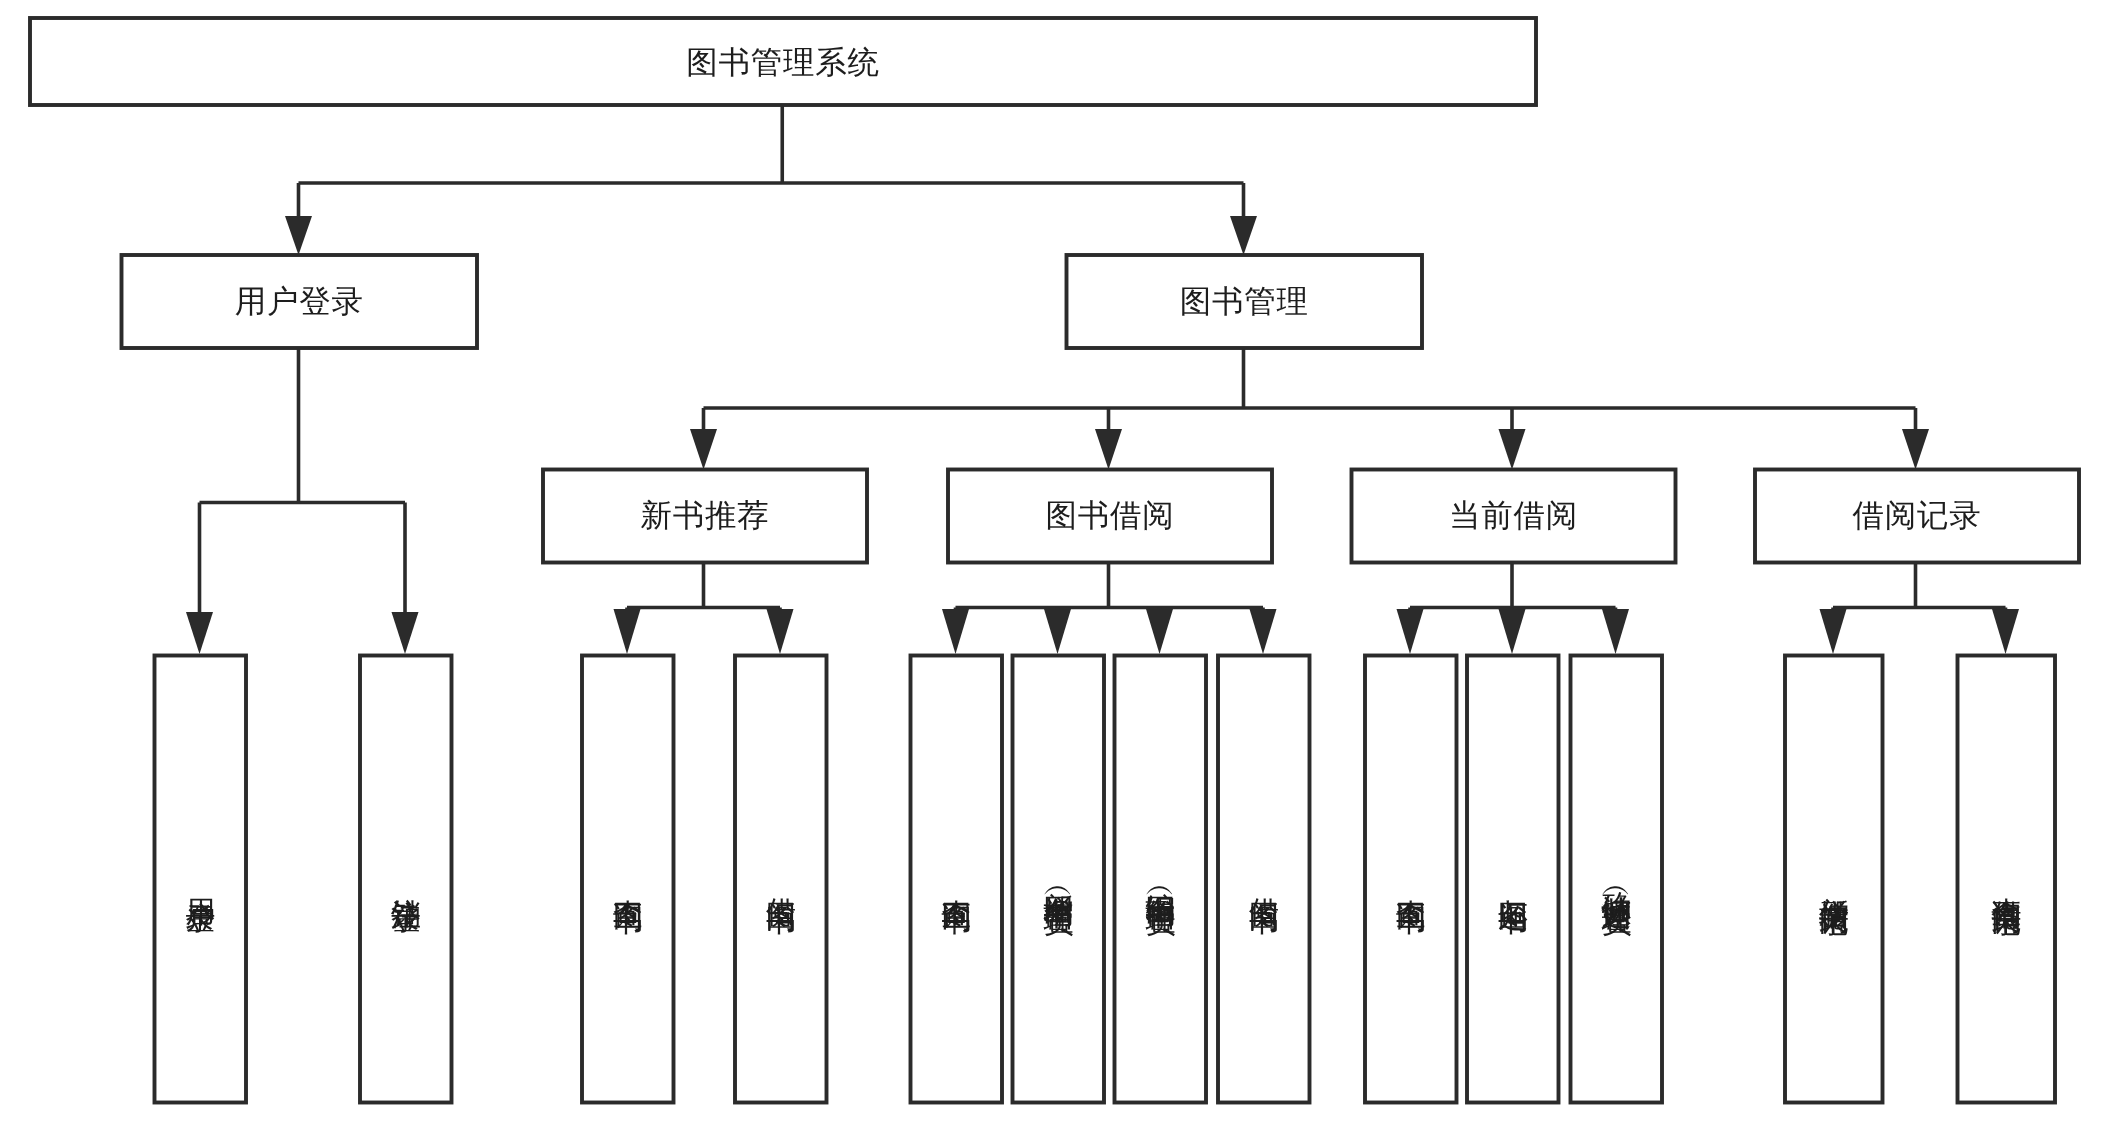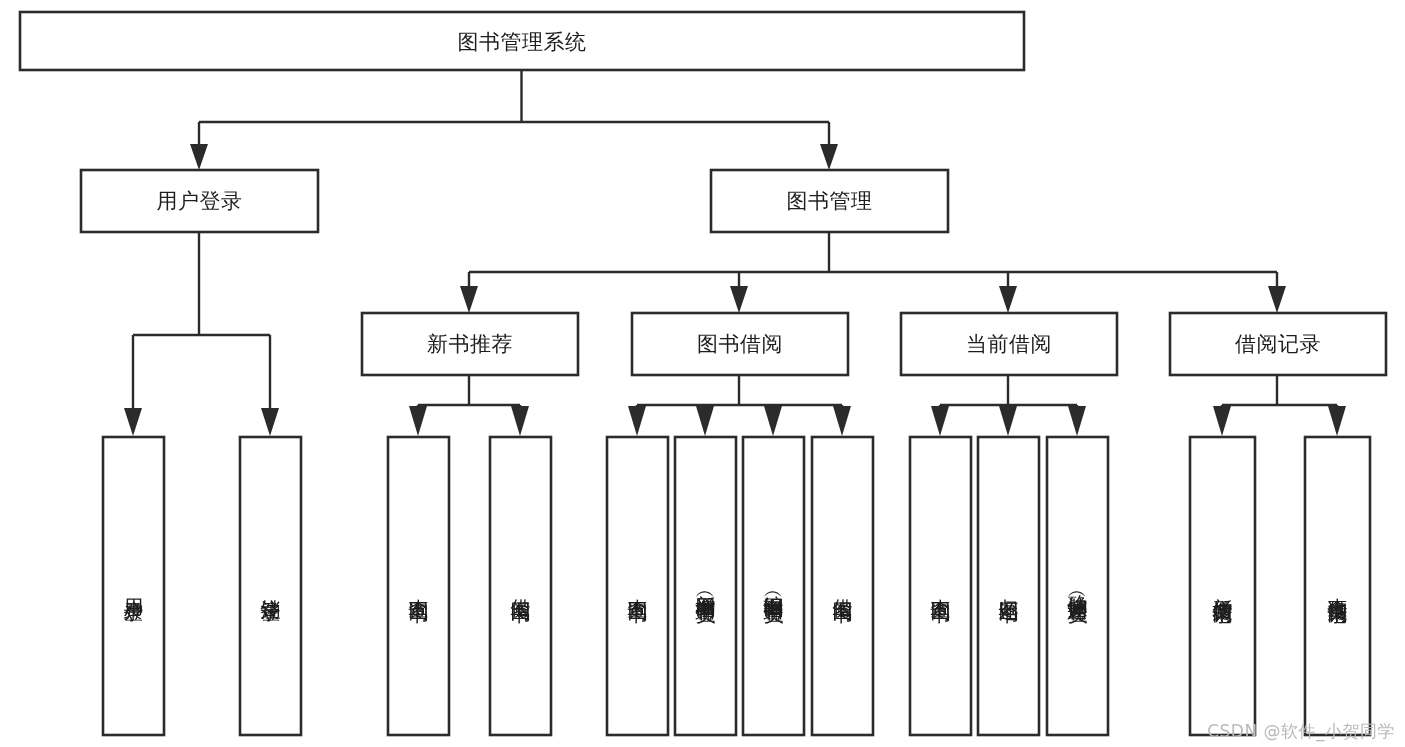--- a/index.html
+++ b/index.html
@@ -257,14 +257,13 @@
     <span class="leaf-label">确认归还（管理员）</span>
   </div>
 
   <div class="leaf-label-wrap" style="left:1190px; top:437px; width:65px; height:298px;">
     <span class="leaf-label">新增借阅记录</span>
   </div>
   <div class="leaf-label-wrap" style="left:1305px; top:437px; width:65px; height:298px;">
     <span class="leaf-label">查询借阅记录</span>
   </div>
 
-  <div class="watermark">CSDN @软件_小贺同学</div>
 </div>
 
 </body></html>

